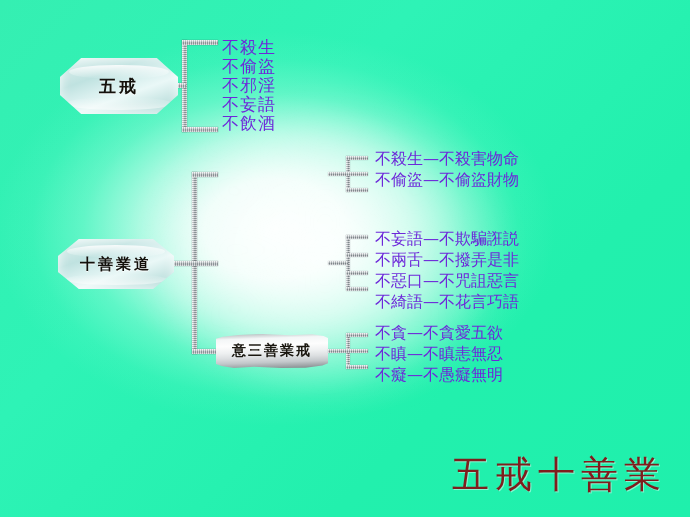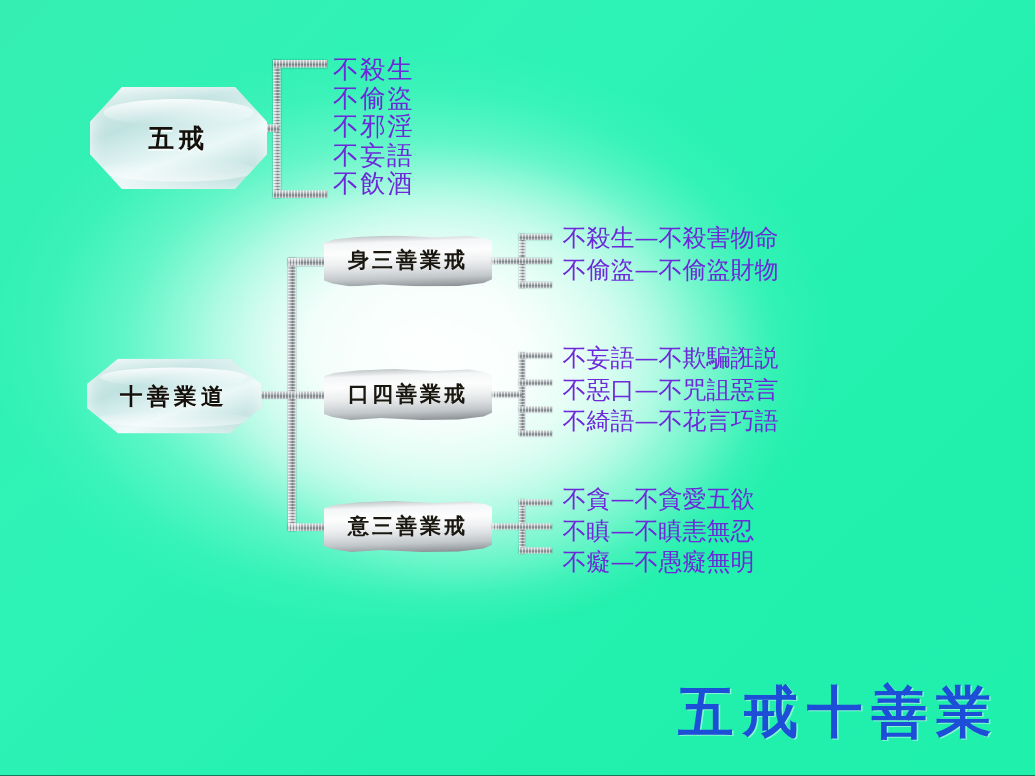--- a/index.html
+++ b/index.html
@@ -148,44 +148,44 @@
     white-space: nowrap;
   }
   .brush .line { display: block; }
 
   .vow-list { font-size: 17px; line-height: 19px; letter-spacing: 1px; }
   .detail-list { font-size: 16px; line-height: 21px; letter-spacing: 0px; }
 
   
   .big-title {
     position: absolute;
-    color: #1d4ed8;
-    font-family: "DejaVu Serif", "Liberation Serif", serif;
-    font-weight: 700;
+    color: #7f1d1d;
+    font-family: "DejaVu Serif", "Liberation Serif", serif;
+    font-weight: 400;
     font-size: 37px;
     letter-spacing: 6px;
     white-space: nowrap;
     text-shadow: 1px 1px 0 rgba(255,255,255,0.45);
   }
 </style>
 </head>
 <body>
 
 <div id="slide">
 
   <div class="bg-base"></div>
   <div class="bg-glow"></div>
   <div class="bg-glow2"></div>
 
   <div class="wire v" style="left:182px; top:40px; width:5px; height:92px;"></div>
   <div class="wire" style="left:182px; top:40px; width:36px; height:5px;"></div>
   <div class="wire" style="left:182px; top:127px; width:36px; height:5px;"></div>
   <div class="wire" style="left:158px; top:83px; width:28px; height:5px;"></div>
 
-  <div class="node-oct" style="left:60px; top:58px; width:118px; height:68px;">
+  <div class="node-oct" style="left:60px; top:58px; width:118px; height:56px;">
     <span class="lbl" style="font-size:17px;">五戒</span>
   </div>
 
   <div class="brush vow-list" style="left:222px; top:38px;">
     <span class="line">不殺生</span>
     <span class="line">不偷盜</span>
     <span class="line">不邪淫</span>
     <span class="line">不妄語</span>
     <span class="line">不飲酒</span>
   </div>
@@ -193,46 +193,41 @@
   <div class="wire v" style="left:192px; top:172px; width:5px; height:182px;"></div>
   <div class="wire" style="left:192px; top:172px; width:26px; height:5px;"></div>
   <div class="wire" style="left:192px; top:261px; width:26px; height:5px;"></div>
   <div class="wire" style="left:192px; top:349px; width:26px; height:5px;"></div>
   <div class="wire" style="left:166px; top:261px; width:30px; height:5px;"></div>
 
   <div class="node-oct" style="left:58px; top:239px; width:116px; height:50px;text-align:center;">
     <span class="lbl" style="font-size:15px;">十善業道</span>
   </div>
 
-  <div class="node-scroll" style="left:216px; top:157px; width:112px; height:34px;">
-    <span class="lbl" style="font-size:14px;">身三善業戒</span>
-  </div>
   <div class="wire v" style="left:346px; top:156px; width:4px; height:36px;"></div>
   <div class="wire" style="left:328px; top:172px; width:20px; height:4px;"></div>
   <div class="wire" style="left:346px; top:156px; width:22px; height:4px;"></div>
   <div class="wire" style="left:346px; top:172px; width:22px; height:4px;"></div>
   <div class="wire" style="left:346px; top:188px; width:22px; height:4px;"></div>
 
   <div class="brush detail-list" style="left:375px; top:148px;">
     <span class="line">不殺生—不殺害物命</span>
     <span class="line">不偷盜—不偷盜財物</span>
   </div>
 
-  <div class="node-scroll" style="left:216px; top:246px; width:112px; height:34px;">
-    <span class="lbl" style="font-size:14px;">口四善業戒</span>
-  </div>
   <div class="wire v" style="left:346px; top:235px; width:4px; height:55px;"></div>
   <div class="wire" style="left:328px; top:261px; width:20px; height:4px;"></div>
   <div class="wire" style="left:346px; top:235px; width:22px; height:4px;"></div>
   <div class="wire" style="left:346px; top:253px; width:22px; height:4px;"></div>
   <div class="wire" style="left:346px; top:271px; width:22px; height:4px;"></div>
   <div class="wire" style="left:346px; top:287px; width:22px; height:4px;"></div>
 
   <div class="brush detail-list" style="left:375px; top:228px;">
     <span class="line">不妄語—不欺騙誑説</span>
+    <span class="line">不兩舌—不撥弄是非</span>
     <span class="line">不惡口—不咒詛惡言</span>
     <span class="line">不綺語—不花言巧語</span>
   </div>
 
   <div class="node-scroll" style="left:216px; top:334px; width:112px; height:34px;">
     <span class="lbl" style="font-size:14px;text-align:right;">意三善業戒</span>
   </div>
   <div class="wire v" style="left:346px; top:333px; width:4px; height:36px;"></div>
   <div class="wire" style="left:328px; top:349px; width:20px; height:4px;"></div>
   <div class="wire" style="left:346px; top:333px; width:22px; height:4px;"></div>

